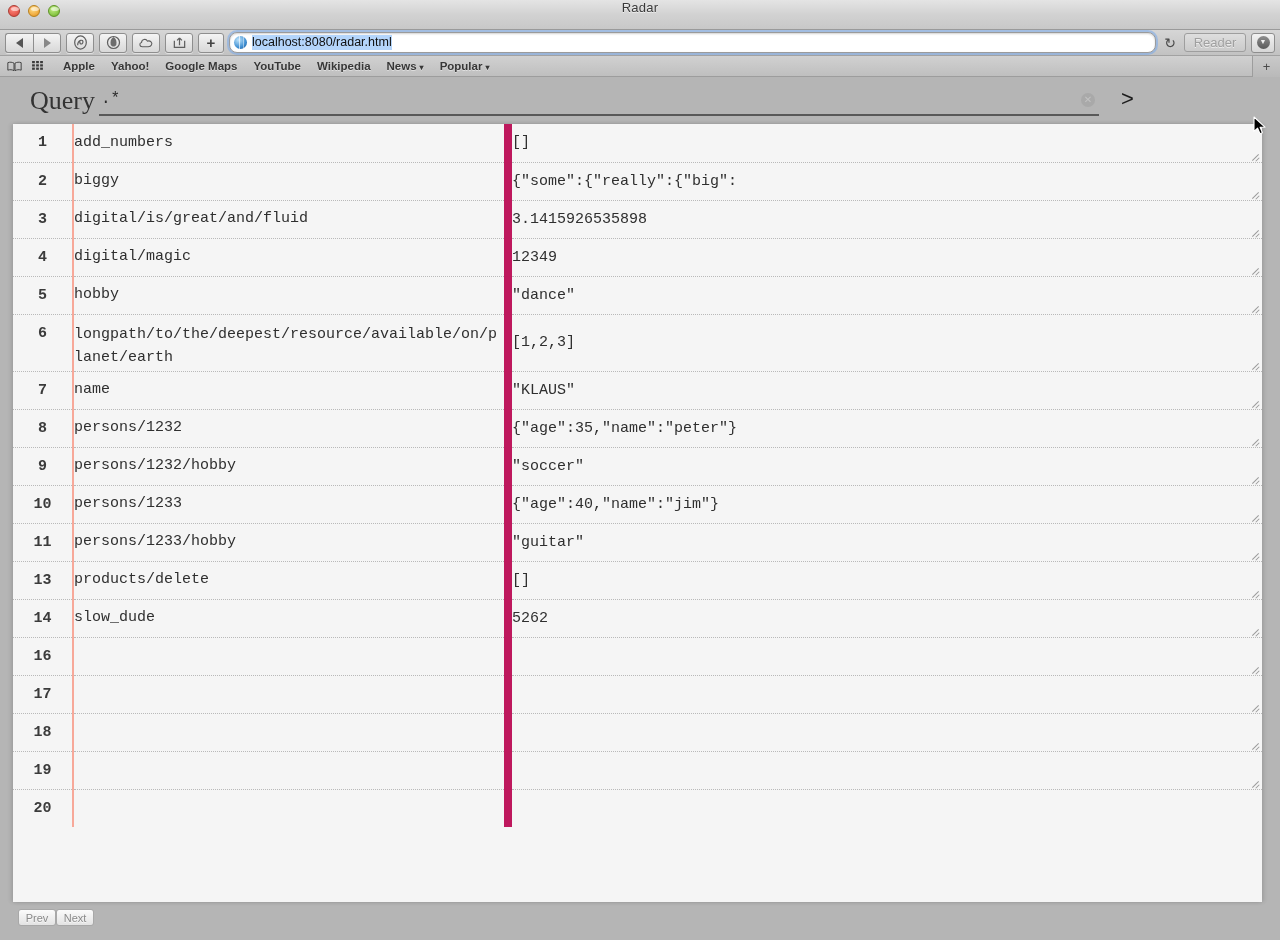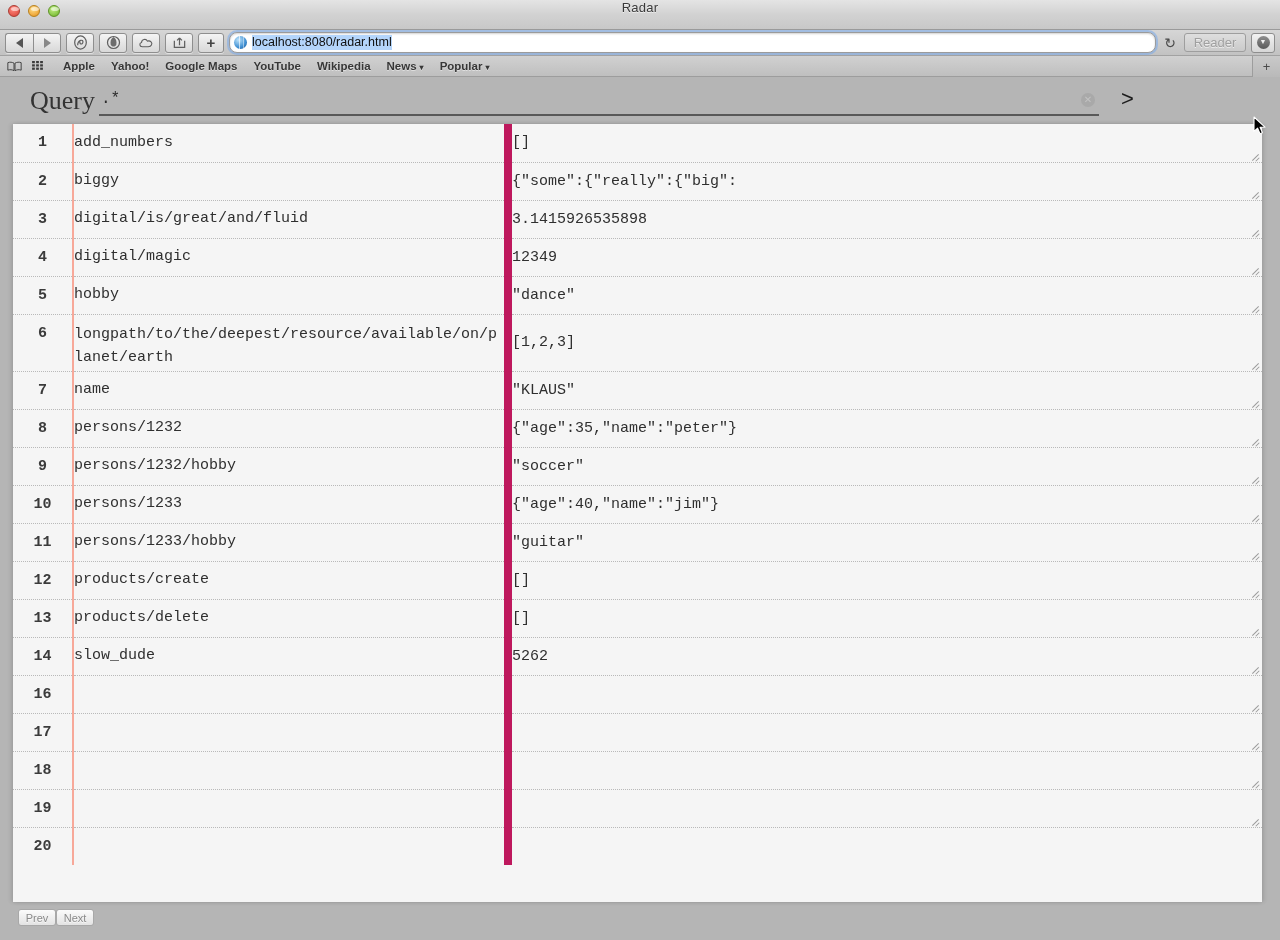--- a/index.html
+++ b/index.html
@@ -474,25 +474,20 @@
             <td class="num">10</td>
             <td class="key">persons/1233</td>
             <td class="val"><span>{"age":40,"name":"jim"}</span><span class="grip"></span></td>
           </tr>
           <tr>
             <td class="num">11</td>
             <td class="key">persons/1233/hobby</td>
             <td class="val"><span>"guitar"</span><span class="grip"></span></td>
           </tr>
           <tr>
-            <td class="num">12</td>
-            <td class="key">products/create</td>
-            <td class="val"><span>[]</span><span class="grip"></span></td>
-          </tr>
-          <tr>
             <td class="num">13</td>
             <td class="key">products/delete</td>
             <td class="val"><span>[]</span><span class="grip"></span></td>
           </tr>
           <tr>
             <td class="num">14</td>
             <td class="key">slow_dude</td>
             <td class="val"><span>5262</span><span class="grip"></span></td>
           </tr>
           <tr class="empty">

